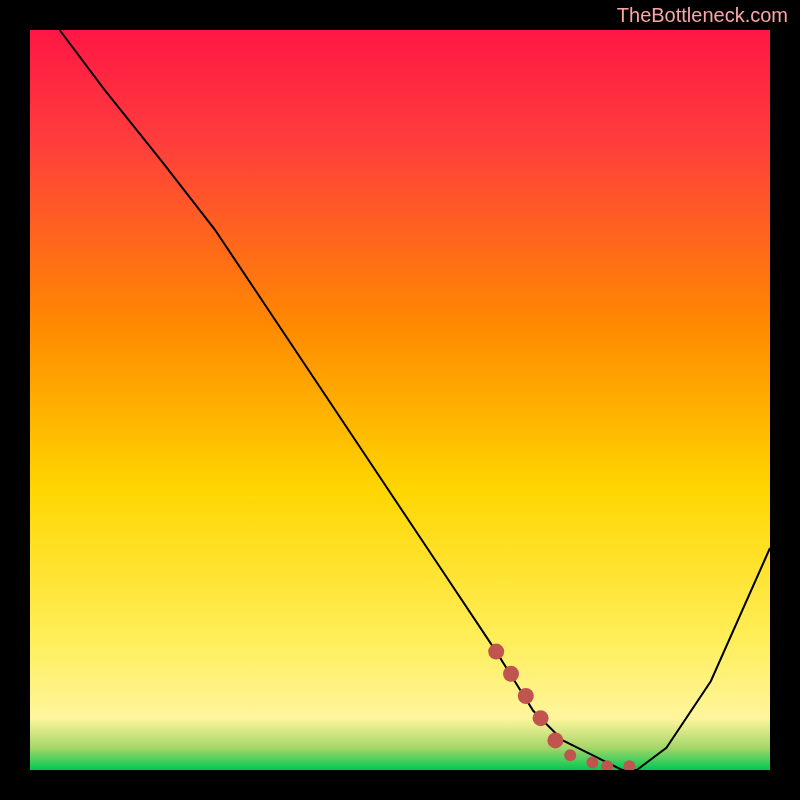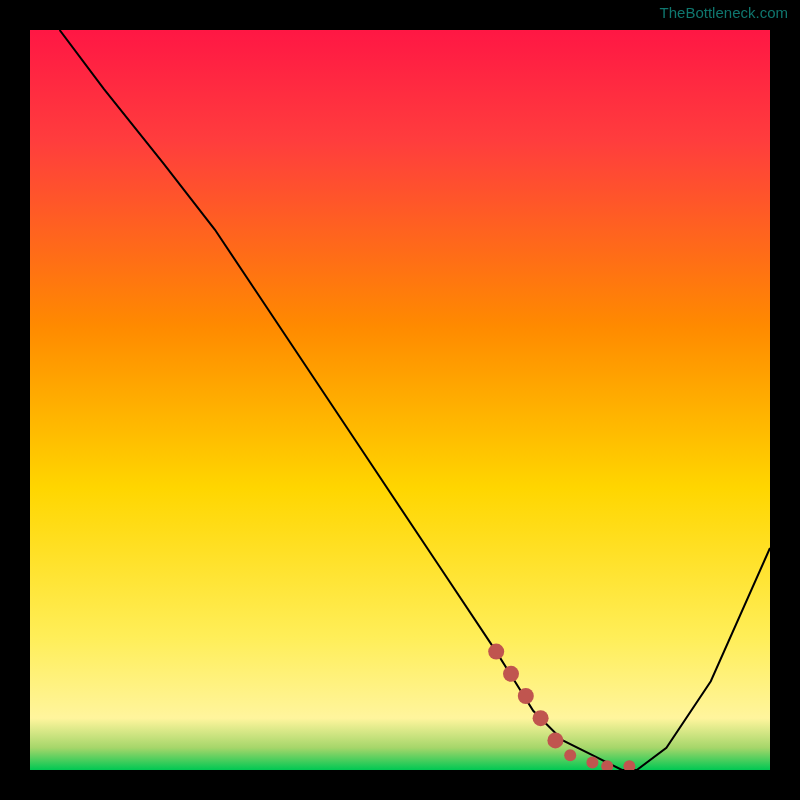--- a/index.html
+++ b/index.html
@@ -8,22 +8,22 @@
     height: 800px;
     background: #000;
     position: relative;
     overflow: hidden;
     font-family: Arial, sans-serif;
   }
   .attribution {
     position: absolute;
     top: 4px;
     right: 12px;
-    color: #0f766e;
-    font-size: 15px;
+    color: #fca5a5;
+    font-size: 20px;
     font-weight: 500;
     z-index: 10;
   }
   .plot-area {
     position: absolute;
     left: 30px;
     top: 30px;
     width: 740px;
     height: 740px;
   }

